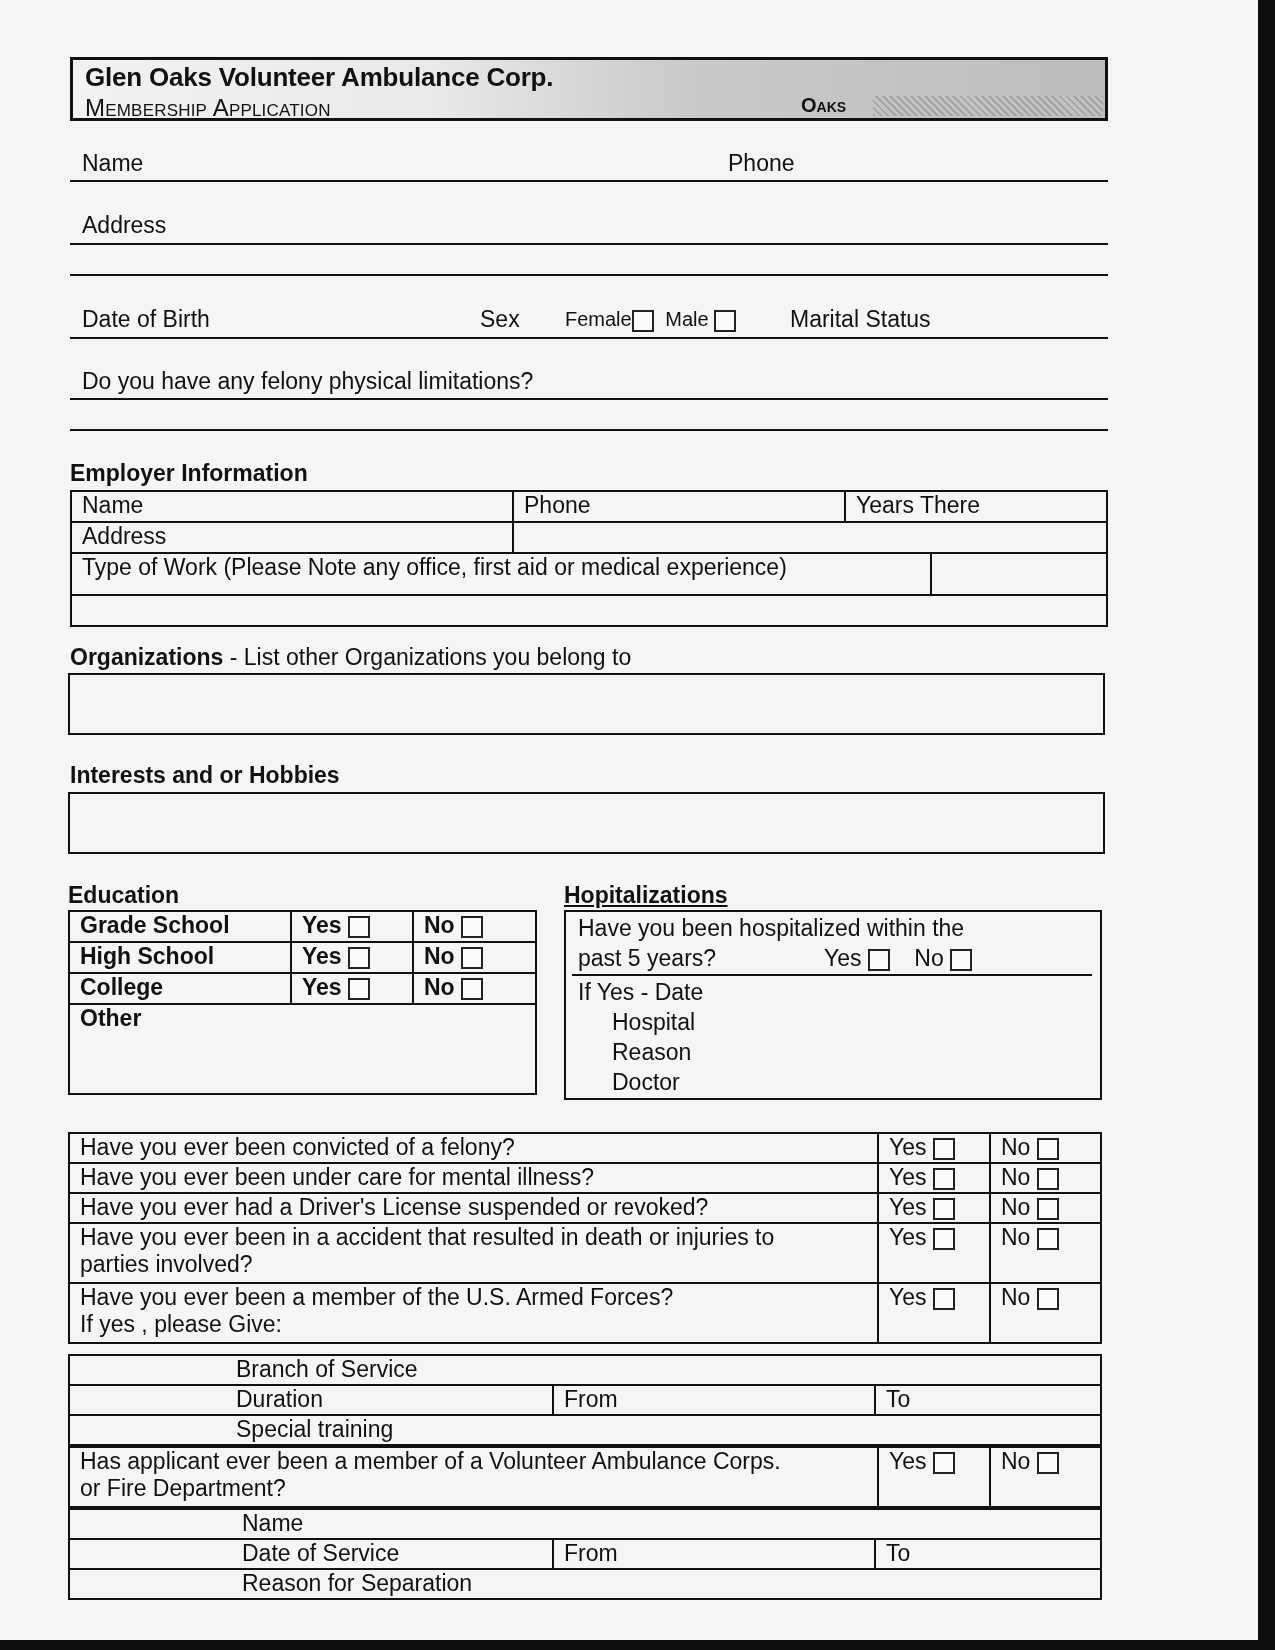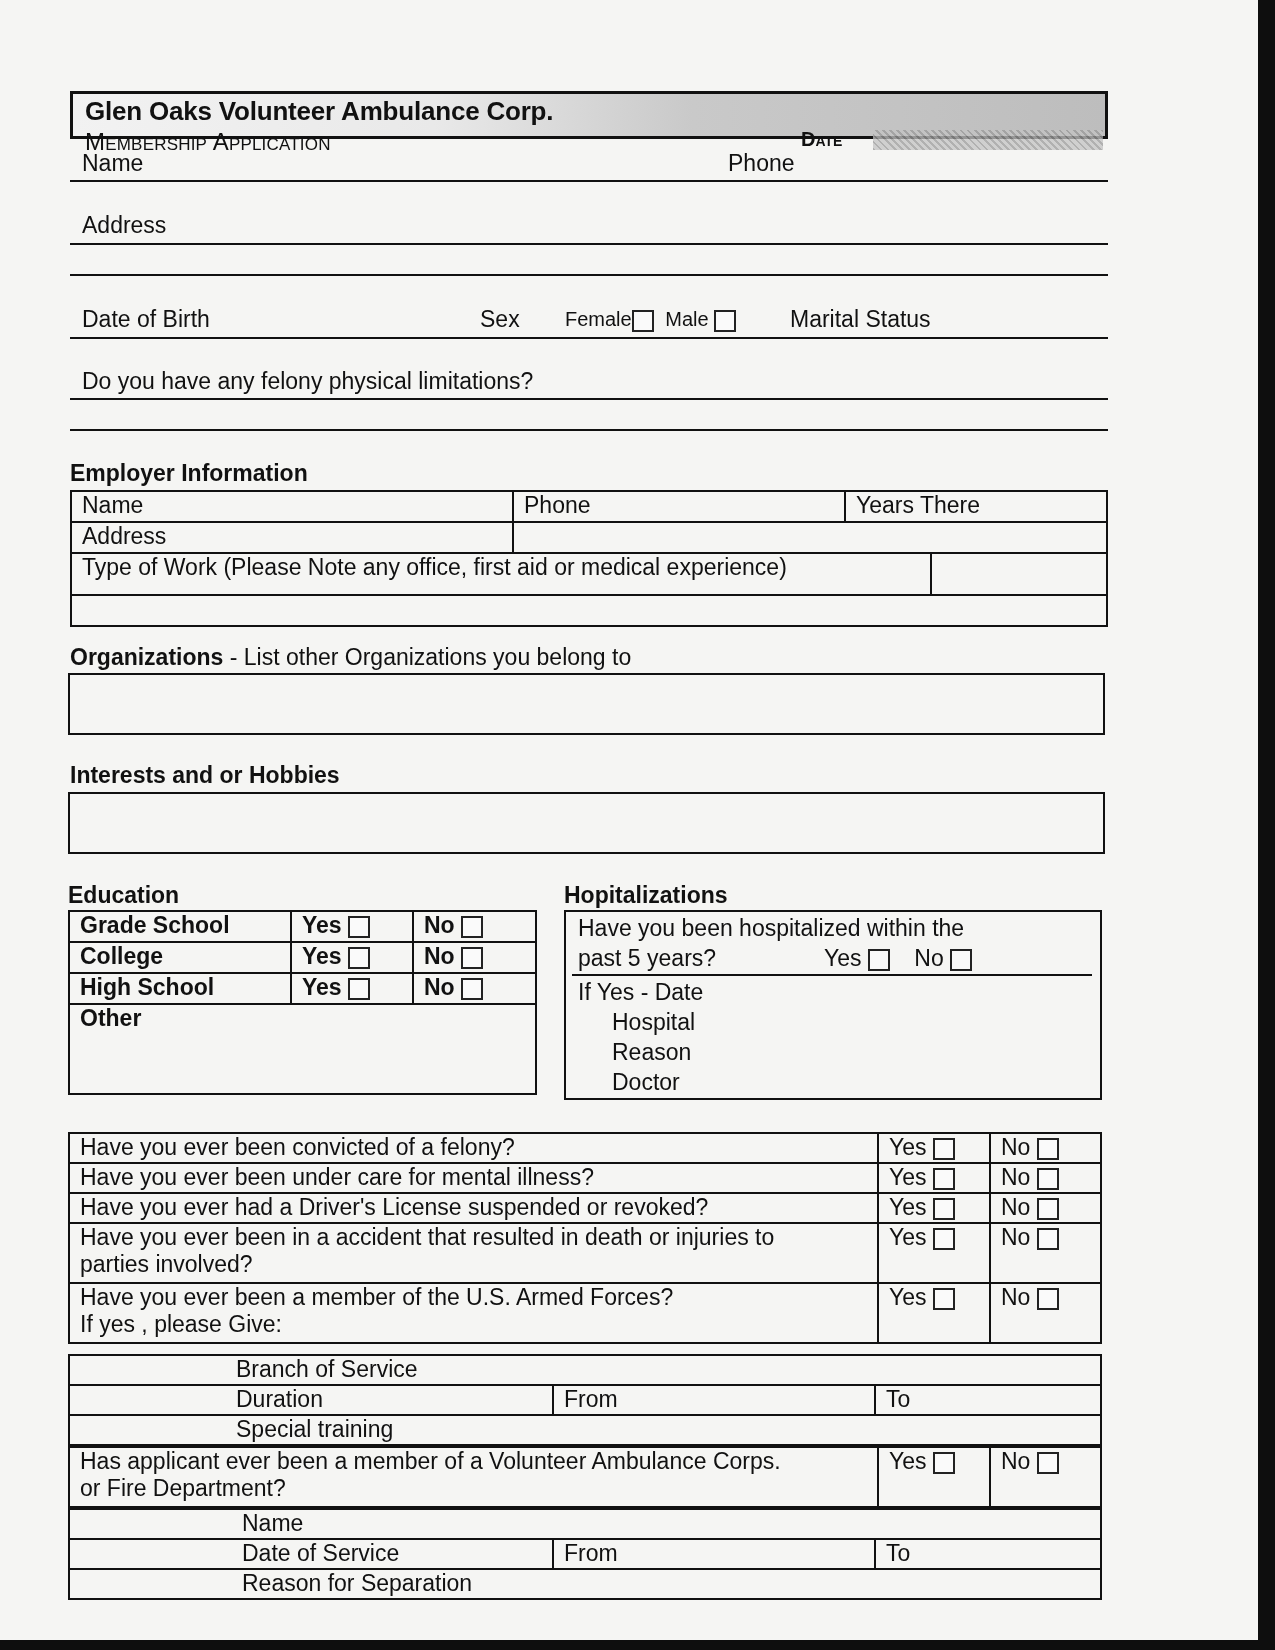--- a/index.html
+++ b/index.html
@@ -13,24 +13,23 @@
     position: absolute; left: 1258px; top: 0; width: 17px; height: 1650px;
     background: #0e0e0e;
   }
   .bottom-edge {
     position: absolute; left: 0; top: 1640px; width: 1275px; height: 10px;
     background: #0e0e0e;
   }
   .abs { position: absolute; }
   
   .header-box {
-    position: absolute; left: 70px; top: 57px; width: 1038px; height: 48px;
+    position: absolute; left: 70px; top: 57px; width: 1038px; height: 64px;
     border: 3px solid #111; box-sizing: border-box;
     background: linear-gradient(90deg, #f2f2f2 0%, #e9e9e9 35%, #c9c9c9 60%, #bdbdbd 100%);
-    margin-top: 34px;
   }
   .org-title {
     position: absolute; left: 12px; top: 2px; font-size: 26px; font-weight: bold;
     letter-spacing: -0.2px;
   }
   .subtitle {
     position: absolute; left: 12px; top: 34px; font-size: 24px; font-variant: small-caps;
     letter-spacing: 0.2px;
   }
   .date-label {
@@ -58,21 +57,21 @@
 </style>
 </head>
 <body>
 
 <div class="right-edge"></div>
 <div class="bottom-edge"></div>
 
 <div class="header-box">
   <div class="org-title">Glen Oaks Volunteer Ambulance Corp.</div>
   <div class="subtitle">Membership Application</div>
-  <div class="date-label">Date</div>
+  <div class="date-label">Oaks</div>
   <div class="date-value"></div>
 </div>
 
 <div class="abs label" style="left:82px;top:150px;">Name</div>
 <div class="abs label" style="left:728px;top:150px;">Phone</div>
 <div class="rule" style="left:70px;top:180px;width:1038px;"></div>
 
 <div class="abs label" style="left:82px;top:212px;">Address</div>
 <div class="rule" style="left:70px;top:243px;width:1038px;"></div>
 <div class="rule" style="left:70px;top:274px;width:1038px;"></div>
@@ -125,36 +124,36 @@
 
 <div class="section-title" style="left:68px;top:882px;">Education</div>
 <table class="grid" style="left:68px;top:910px;width:469px;font-weight:bold;">
   <tbody>
       <tr style="height:31px;">
     <td style="width:200px;"><span>Grade School</span></td>
     <td style="width:100px;"><span>Yes</span> <span class="cb"></span></td>
     <td><span>No</span> <span class="cb"></span></td>
   </tr>
   <tr style="height:31px;">
+    <td><span>High School</span></td>
+    <td><span>Yes</span> <span class="cb"></span></td>
+    <td><span>No</span> <span class="cb"></span></td>
+  </tr>
+  <tr style="height:31px;">
     <td><span>College</span></td>
-    <td><span>Yes</span> <span class="cb"></span></td>
-    <td><span>No</span> <span class="cb"></span></td>
-  </tr>
-  <tr style="height:31px;">
-    <td><span>High School</span></td>
     <td><span>Yes</span> <span class="cb"></span></td>
     <td><span>No</span> <span class="cb"></span></td>
   </tr>
   <tr style="height:90px;">
     <td colspan="3"><span>Other</span></td>
   </tr>
 </tbody>
   </table>
 
-<div class="section-title" style="left:564px;top:882px;">Hopitalizations</div>
+<div class="section-title" style="left:564px;top:882px;text-decoration:underline;">Hopitalizations</div>
 <div class="box" style="left:564px;top:910px;width:538px;height:190px;">
   <div class="abs label" style="left:12px;top:3px;">Have you been hospitalized within the</div>
   <div class="abs label" style="left:12px;top:33px;">past 5 years?</div>
   <div class="abs label" style="left:258px;top:33px;">
     <span>Yes</span> <span class="cb"></span>
     <span style="margin-left:18px;">No</span> <span class="cb"></span>
   </div>
   <div class="rule" style="left:6px;top:62px;width:520px;"></div>
   <div class="abs label" style="left:12px;top:67px;">If Yes - Date</div>
   <div class="abs label" style="left:46px;top:97px;">Hospital</div>

